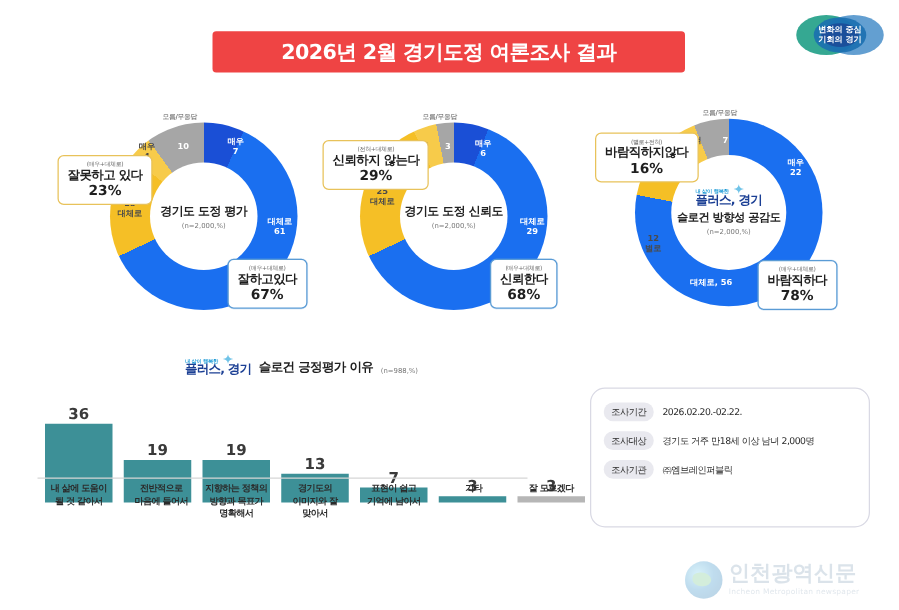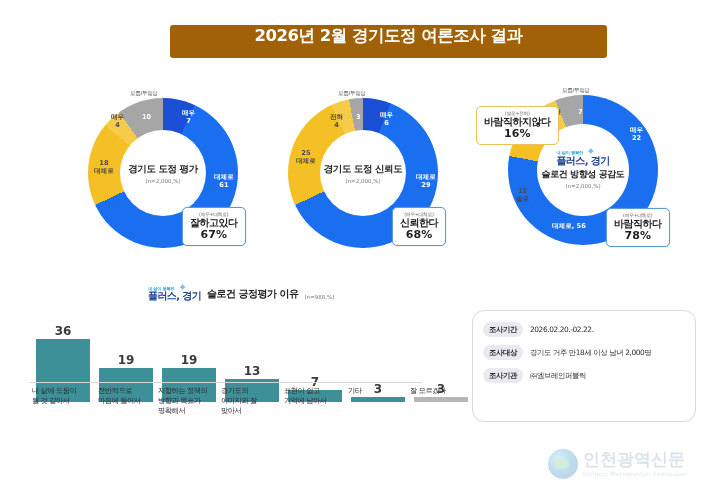--- a/index.html
+++ b/index.html
@@ -6,23 +6,23 @@
   body{
     width:719px;height:488px;
     background:#ffffff;
     font-family:"DejaVu Sans","Liberation Sans",sans-serif;
     position:relative;overflow:hidden;
   }
   .page{position:absolute;inset:0;}
 
   
   .title-bar{
-    position:absolute;left:170px;top:25px;width:437px;height:33px;
-    background:#a16207;border-radius:3px;
-    display:flex;justify-content:center;
+    position:absolute;left:170px;top:25px;width:378px;height:33px;
+    background:#ef4444;border-radius:3px;
+    display:flex;align-items:center;justify-content:center;
   }
   .title-bar span{
     color:#ffffff;font-size:16.5px;font-weight:bold;letter-spacing:-0.5px;
   }
 
   .gg-logo{
     position:absolute;right:8px;top:4px;width:78px;height:48px;
   }
   .gg-logo .lt{
     position:absolute;left:50%;top:50%;transform:translate(-50%,-50%);
@@ -83,34 +83,34 @@
   .bar-col .val{
     position:absolute;left:0;right:0;font-size:12px;font-weight:bold;color:#3a3a3a;
   }
   .bar-col .bar{width:54px;background:#3d9097;position:absolute;bottom:0;left:0;}
   .bar-col.grey .bar{background:#b6b6b6;}
 
   .axis{position:absolute;left:30px;top:382px;width:392px;height:1px;background:#d6d6d6;}
 
   .bar-labels{position:absolute;left:36px;top:386px;width:390px;height:34px;}
   .bar-lab{
-    position:absolute;width:62px;text-align:left;font-size:7.3px;font-weight:normal;
+    position:absolute;width:62px;text-align:center;font-size:7.3px;font-weight:bold;
     color:#2b2b2b;line-height:1.35;letter-spacing:-0.5px;
   }
 
   
   .infobox{
     position:absolute;left:472px;top:310px;width:222px;height:110px;
     background:#ffffff;border:1px solid #d9d9e4;border-radius:12px;
   }
   .info-row{display:flex;align-items:center;margin:0 0 0 10px;height:23px;}
   .info-row:first-child{margin-top:7px;}
   .info-tag{
     background:#e9e9ef;border-radius:9px;padding:2.5px 6px;
-    font-size:7.4px;font-weight:bold;color:#2b2b2b;white-space:nowrap;letter-spacing:-0.4px;text-align:center;
+    font-size:7.4px;font-weight:normal;color:#2b2b2b;white-space:nowrap;letter-spacing:-0.4px;text-align:center;
   }
   .info-val{font-size:7.4px;color:#2b2b2b;margin-left:7px;white-space:nowrap;letter-spacing:-0.4px;}
 
   
   .watermark{
     position:absolute;left:548px;top:443px;width:168px;height:42px;
     display:flex;align-items:center;gap:5px;opacity:.30;
   }
   .wm-globe{
     width:30px;height:30px;border-radius:50%;
@@ -126,20 +126,32 @@
 </style>
 </head>
 <body>
 
 <div class="page">
 
   <div class="title-bar">
     <span>2026년 2월 경기도정 여론조사 결과</span>
   </div>
 
+  <div class="gg-logo">
+    <svg width="78" height="48" viewBox="0 0 78 48">
+      <ellipse cx="28" cy="24" rx="24" ry="16" fill="#1f9e86" opacity=".9"></ellipse>
+      <ellipse cx="50" cy="24" rx="24" ry="16" fill="#2f7fc1" opacity=".75"></ellipse>
+      <ellipse cx="39" cy="24" rx="21" ry="14" fill="#1b6fb0" opacity=".9"></ellipse>
+      <ellipse cx="39" cy="24" rx="15" ry="9.5" fill="#1b4f9b"></ellipse>
+    </svg>
+    <div class="lt">
+      <span>변화의 중심</span><br>
+      <span>기회의 경기</span>
+    </div>
+  </div>
 
   <div class="donut-wrap" style="left:88px;top:98px;">
     <div class="donut" style="background:conic-gradient(#1a4fd6 0deg 25.2deg,#1a6ff0 25.2deg 244.8deg,#f5bf26 244.8deg 309.6deg,#f7cb4a 309.6deg 324deg,#a6a6a6 324deg 360deg);">
       <div class="hole">
         <div class="donut-title">경기도 도정 평가</div>
         <div class="donut-sub">(n=2,000,%)</div>
       </div>
     </div>
 
     <div class="seg-label" style="left:94px;top:12px;">
@@ -156,20 +168,25 @@
     </div>
     <div class="seg-label dark" style="left:23px;top:16px;">
       <span>매우</span><br>
       <span>4</span>
     </div>
     <div class="seg-label grey" style="left:54px;top:16px;">
       <span>10</span>
     </div>
     <div class="lead-lbl" style="left:42px;top:-8px;">모름/무응답</div>
   </div>
+  <div class="callout yellow" style="left:46px;top:124px;">
+    <span class="cap">(매우+대체로)</span>
+    <span class="big">잘못하고 있다</span>
+    <span class="pct">23%</span>
+  </div>
   <div class="callout blue" style="left:182px;top:207px;">
     <span class="cap">(매우+대체로)</span>
     <span class="big">잘하고있다</span>
     <span class="pct">67%</span>
   </div>
 
   <div class="donut-wrap" style="left:288px;top:98px;">
     <div class="donut" style="background:conic-gradient(#1a4fd6 0deg 21.6deg,#1a6ff0 21.6deg 244.8deg,#f5bf26 244.8deg 334.8deg,#f7cb4a 334.8deg 349.2deg,#a6a6a6 349.2deg 360deg);">
       <div class="hole">
         <div class="donut-title">경기도 도정 신뢰도</div>
@@ -189,20 +206,25 @@
       <span>대체로</span>
     </div>
     <div class="seg-label dark" style="left:42px;top:16px;">
       <span>전혀</span><br>
       <span>4</span>
     </div>
     <div class="seg-label grey" style="left:68px;top:16px;">
       <span>3</span>
     </div>
     <div class="lead-lbl" style="left:50px;top:-8px;">모름/무응답</div>
+  </div>
+  <div class="callout yellow" style="left:258px;top:112px;">
+    <span class="cap">(전혀+대체로)</span>
+    <span class="big">신뢰하지 않는다</span>
+    <span class="pct">29%</span>
   </div>
   <div class="callout blue" style="left:392px;top:207px;">
     <span class="cap">(매우+대체로)</span>
     <span class="big">신뢰한다</span>
     <span class="pct">68%</span>
   </div>
 
   <div class="donut-wrap" style="left:508px;top:95px;">
     <div class="donut" style="background:conic-gradient(#1a6ff0 0deg 280.8deg,#f5bf26 280.8deg 324deg,#f7cb4a 324deg 338.4deg,#a6a6a6 338.4deg 360deg);">
       <div class="hole" style="width:92px;height:92px;">

